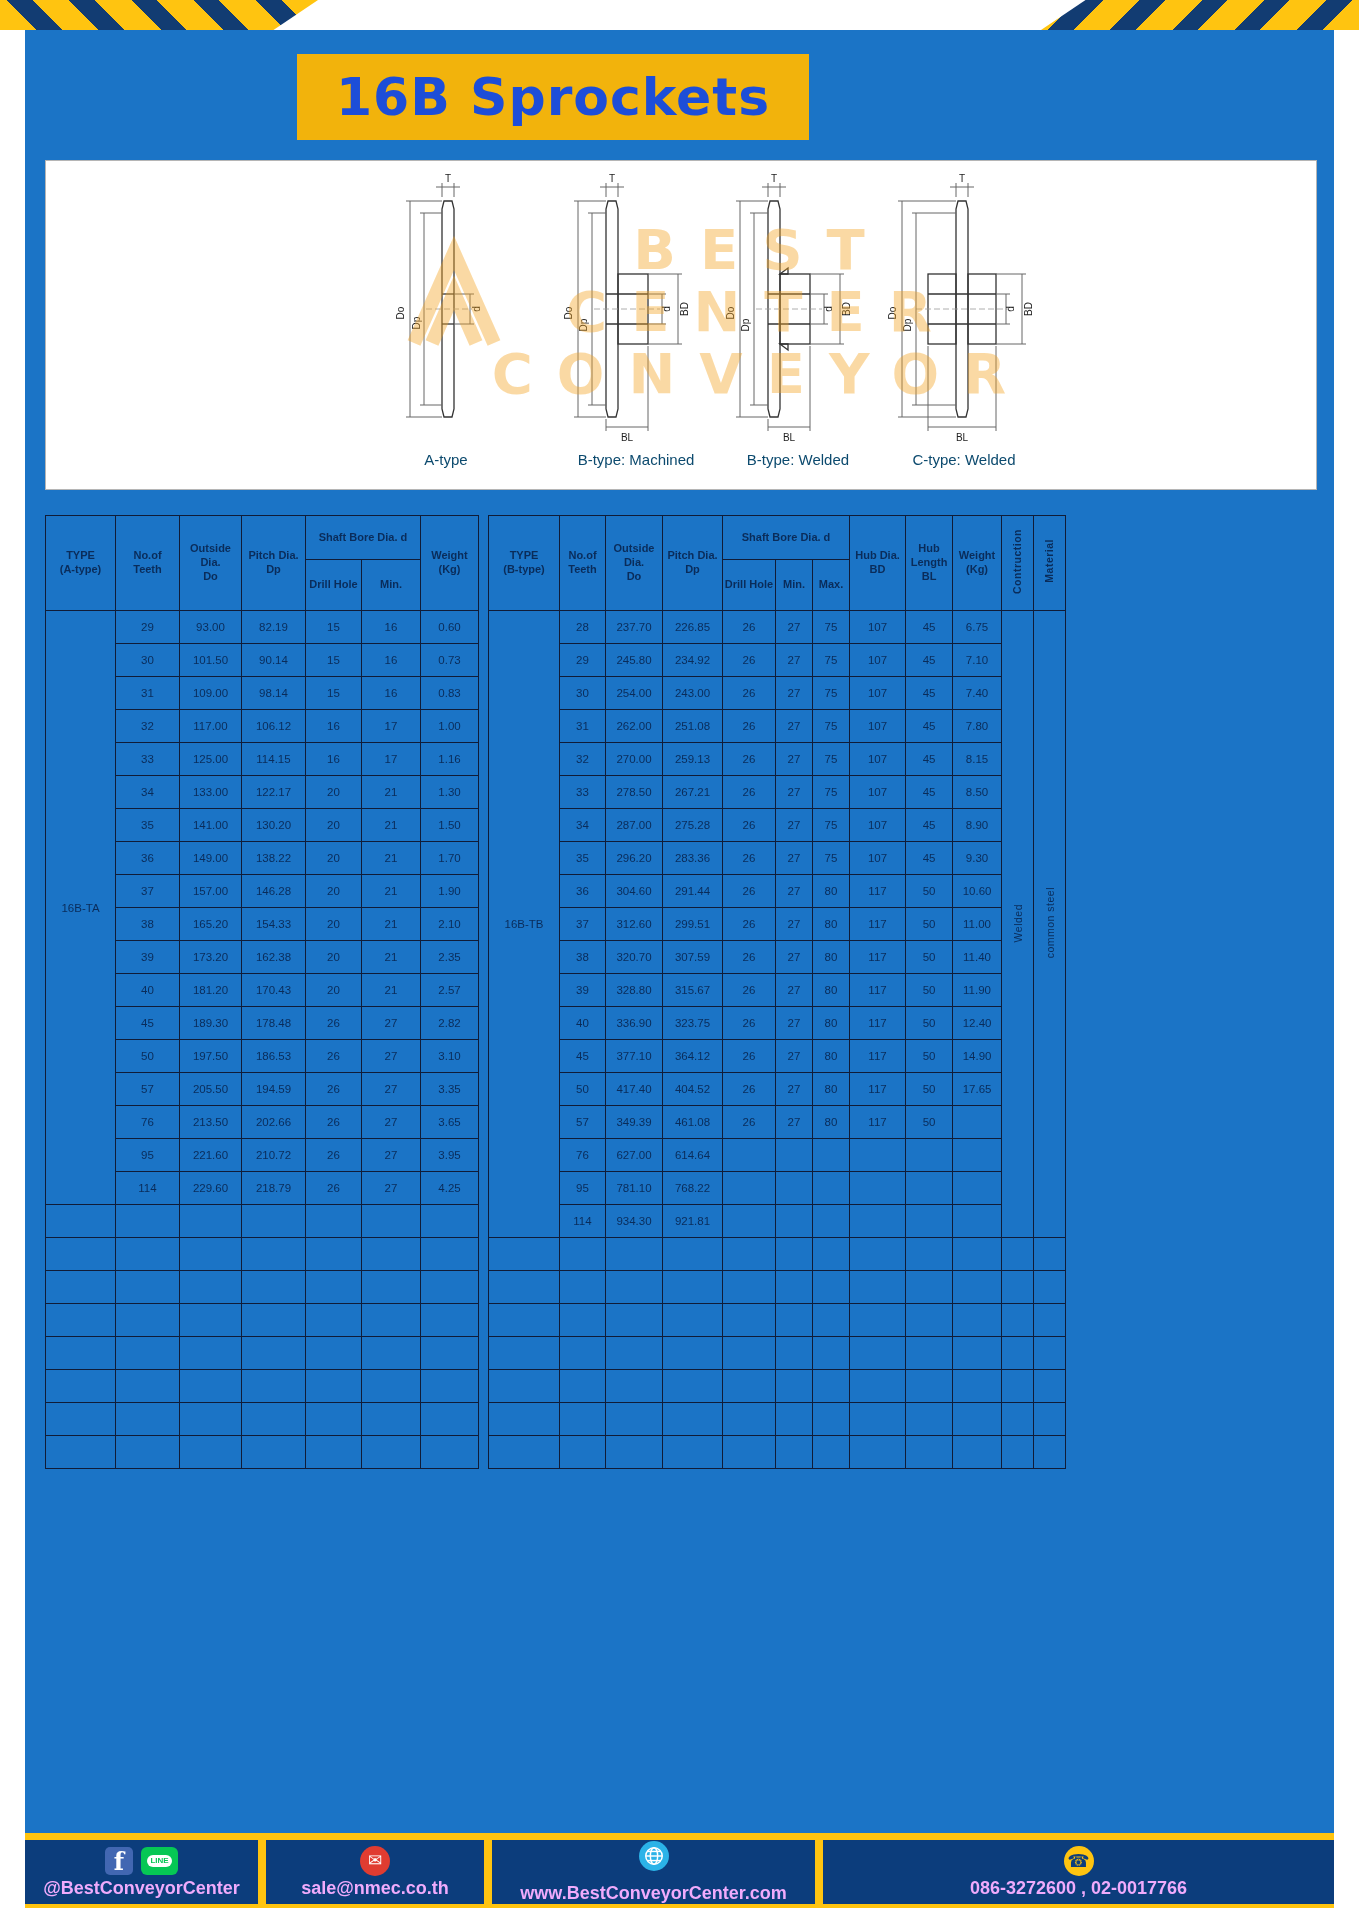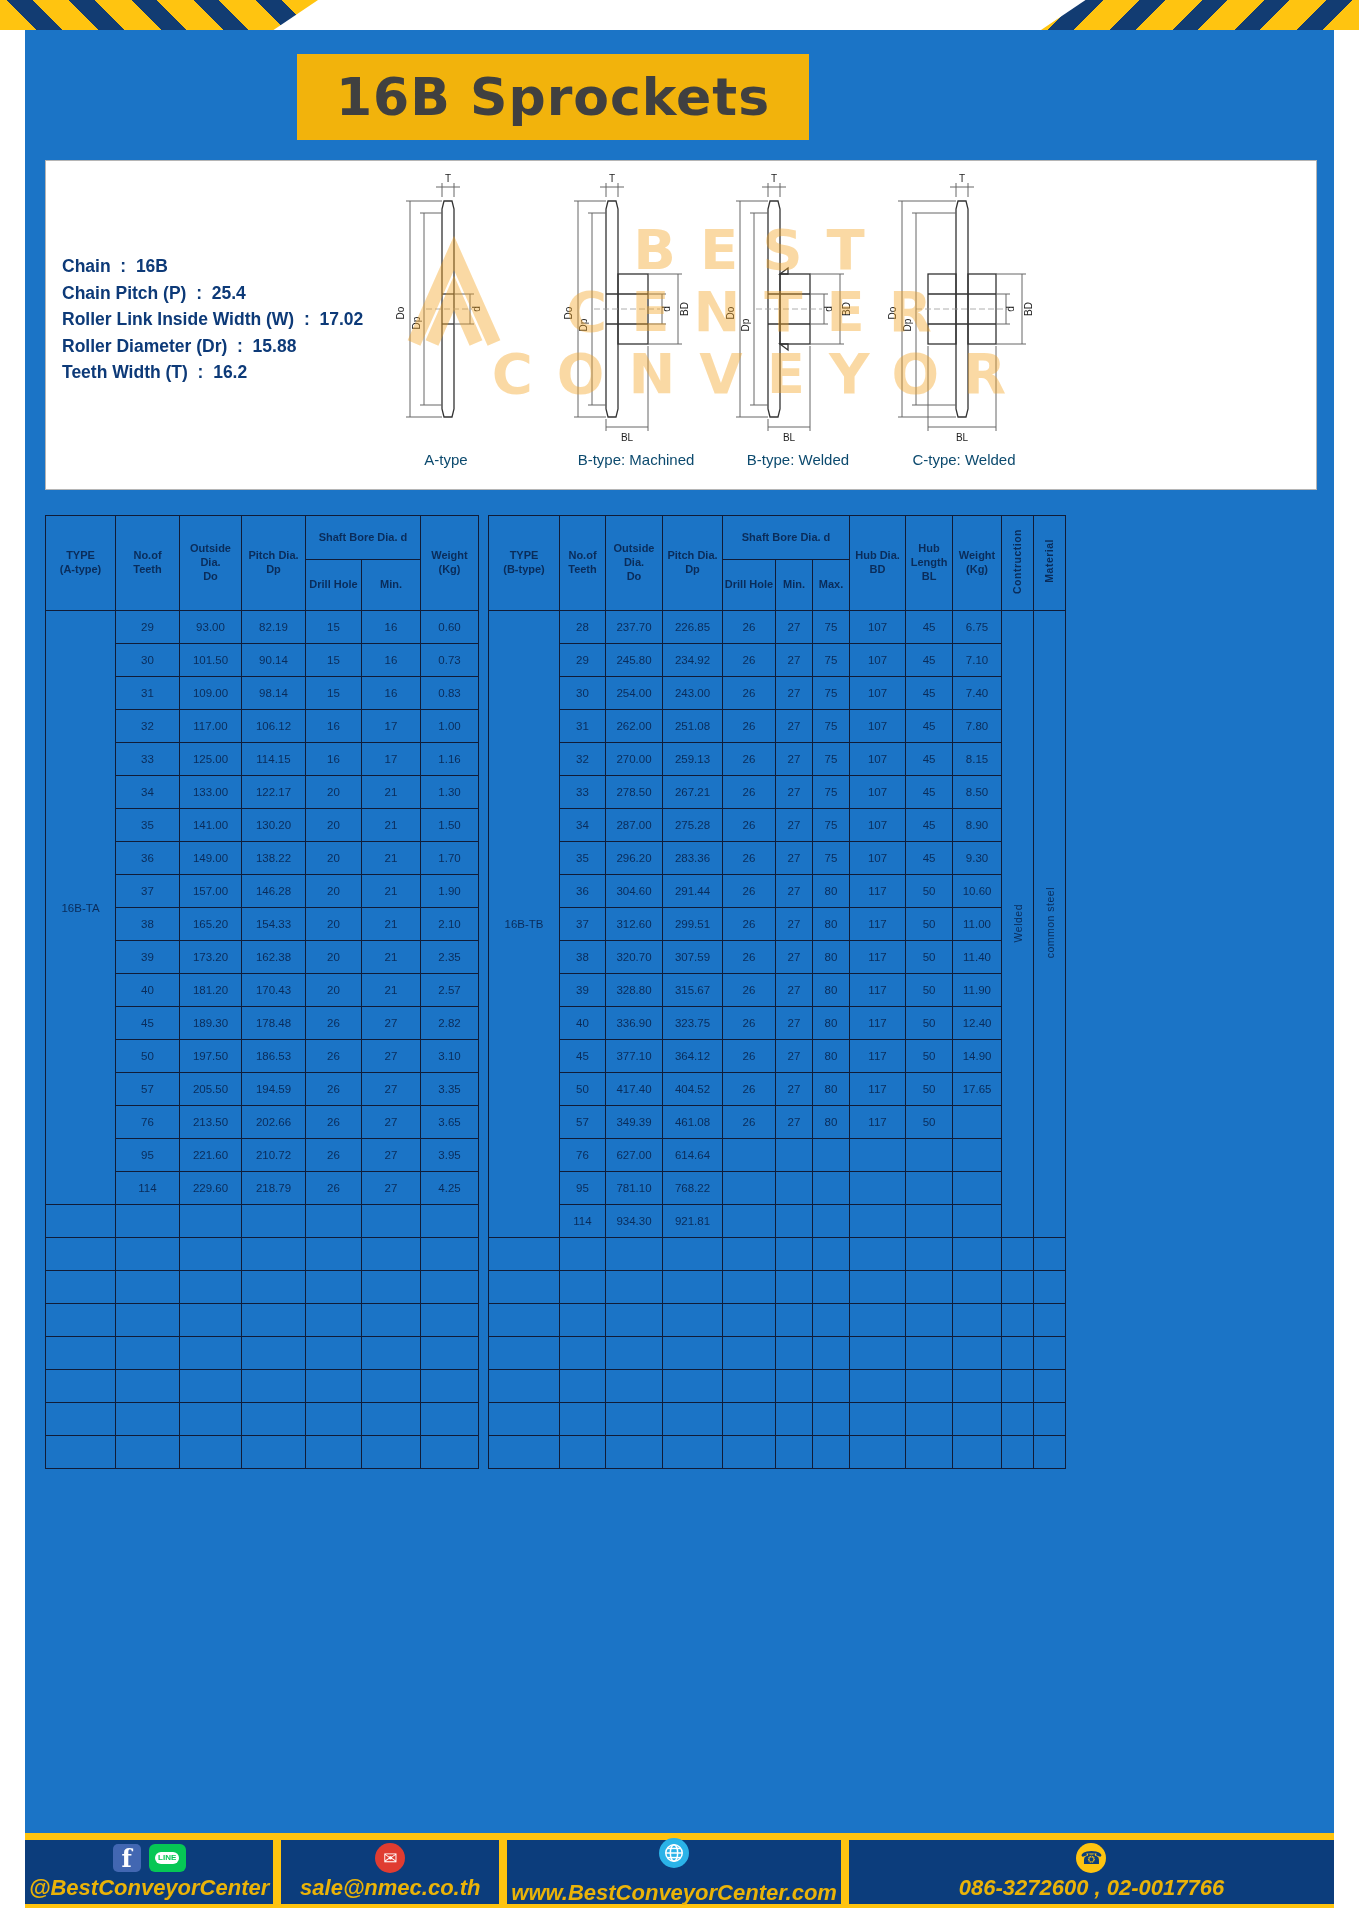--- a/index.html
+++ b/index.html
@@ -11,21 +11,21 @@
     background:repeating-linear-gradient(45deg,#ffc410 0 26px,#123c72 26px 44px);
     clip-path:polygon(0 0,100% 0,86% 100%,0 100%);}
   .hazard-right{right:0;width:318px;
     background:repeating-linear-gradient(135deg,#ffc410 0 26px,#123c72 26px 44px);
     clip-path:polygon(14% 0,100% 0,100% 100%,0 100%);}
   
   .panel{position:absolute;left:25px;top:30px;width:1309px;height:1878px;background:#1b74c6;}
   
   .title-box{position:absolute;left:297px;top:54px;width:512px;height:86px;background:#f2b30c;
     display:flex;align-items:center;justify-content:center;}
-  .title-box span{font-family:"DejaVu Sans",sans-serif;font-weight:800;font-size:52px;color:#404040;letter-spacing:1px;}
+  .title-box span{font-family:"DejaVu Sans",sans-serif;font-weight:800;font-size:52px;color:#1d4ed8;letter-spacing:1px;}
   
   .spec-panel{position:absolute;left:45px;top:160px;width:1270px;height:328px;background:#ffffff;border:1px solid #b5b5b5;}
   .spec-text{position:absolute;left:16px;top:92px;width:350px;}
   .spec-line{font-size:17.5px;font-weight:bold;color:#0d3a78;line-height:26.5px;white-space:pre;}
   
   .watermark{position:absolute;left:385px;top:58px;width:660px;text-align:center;opacity:.40;z-index:3;pointer-events:none;}
   .watermark div{font-size:56px;font-weight:800;letter-spacing:24px;line-height:62px;color:#f5a31e;
     font-family:"DejaVu Sans",sans-serif;}
   .wm-logo{position:absolute;left:348px;top:62px;opacity:.40;z-index:3;pointer-events:none;}
   
@@ -48,21 +48,21 @@
   .type-cell{font-size:11.5px;}
   .vtext{writing-mode:vertical-rl;transform:rotate(180deg);display:inline-block;white-space:nowrap;
     font-size:10.5px;letter-spacing:.5px;}
   
   .footer{position:absolute;left:25px;top:1833px;width:1309px;height:75px;background:#0c3d7c;
     border-top:7px solid #ffc410;border-bottom:4px solid #ffc410;box-sizing:border-box;display:flex;align-items:stretch;}
   .f-sec{display:flex;flex-direction:column;align-items:center;justify-content:center;gap:2px;padding:2px 4px;}
   .f-sec.s1{flex:0 0 225px;} .f-sec.s2{flex:0 0 210px;} .f-sec.s3{flex:0 0 315px;gap:12px;} .f-sec.s4{flex:1 1 auto;}
   .f-bar{flex:0 0 8px;background:#ffc410;}
   .f-icons{display:flex;gap:8px;align-items:center;height:30px;}
-  .f-label{color:#eab308;font-weight:bold;font-size:22px;white-space:nowrap;font-style:italic;}
+  .f-label{color:#f0abfc;font-weight:bold;font-size:18px;white-space:nowrap;}
   .fb{width:28px;height:28px;background:#4267b2;border-radius:5px;display:flex;align-items:flex-end;justify-content:center;}
   .fb span{color:#fff;font-family:"DejaVu Serif",serif;font-weight:bold;font-size:24px;line-height:26px;}
   .ln{width:37px;height:28px;background:#06c755;border-radius:6px;display:flex;align-items:center;justify-content:center;}
   .ln-in{background:#fff;border-radius:6px;padding:2px 3px;color:#06c755;font-weight:bold;font-size:8px;line-height:8px;}
   .ml{width:30px;height:30px;border-radius:50%;background:#e03c31;color:#fff;display:flex;align-items:center;justify-content:center;font-size:17px;}
   .gl{width:30px;height:30px;border-radius:50%;background:#2bb3e8;display:flex;align-items:center;justify-content:center;}
   .ph{width:30px;height:30px;border-radius:50%;background:#ffc410;color:#0c3d7c;display:flex;align-items:center;justify-content:center;font-size:18px;}
 </style>
 </head>
 <body>
@@ -84,27 +84,20 @@
           <path d="M38 120 L60 70 L82 120"></path>
         </g>
       </svg>
     </div>
     <div class="watermark">
       <div>BEST</div>
       <div>CENTER</div>
       <div>CONVEYOR</div>
     </div>
 
-    <div class="spec-text">
-      <div class="spec-line">Chain  :  16B</div>
-      <div class="spec-line">Chain Pitch (P)  :  25.4</div>
-      <div class="spec-line">Roller Link Inside Width (W)  :  17.02</div>
-      <div class="spec-line">Roller Diameter (Dr)  :  15.88</div>
-      <div class="spec-line">Teeth Width (T)  :  16.2</div>
-    </div>
 
     <figure class="drawing fig1">
       <svg width="140" height="272" viewBox="0 0 140 272">
         <line class="dline" x1="66" y1="10" x2="66" y2="24"></line>
           <line class="dline" x1="78" y1="10" x2="78" y2="24"></line>
         <line class="dline" x1="60" y1="14" x2="84" y2="14"></line>
         <text x="72" y="9" text-anchor="middle">T</text>
         <polygon class="dpart" points="68,28 76,28 78,36 78,236 76,244 68,244 66,236 66,36"></polygon>
         <line class="dpart" x1="66" y1="121" x2="78" y2="121"></line>
           <line class="dpart" x1="66" y1="151" x2="78" y2="151"></line>

